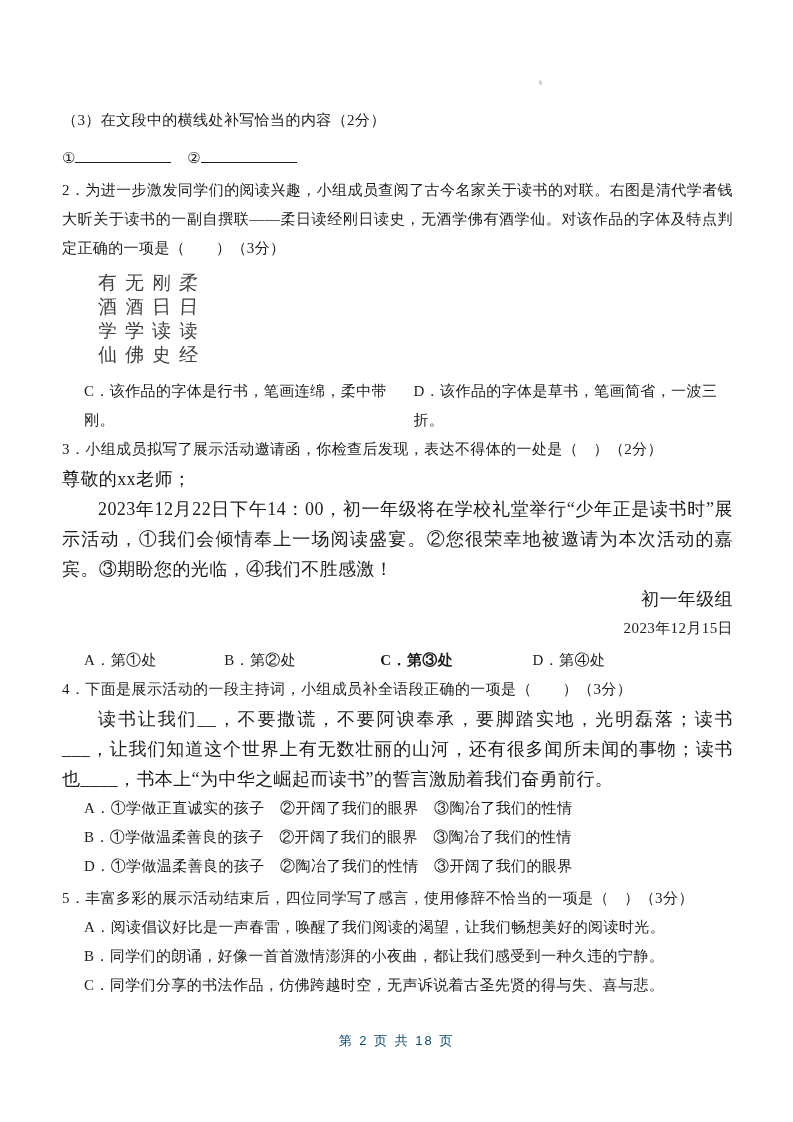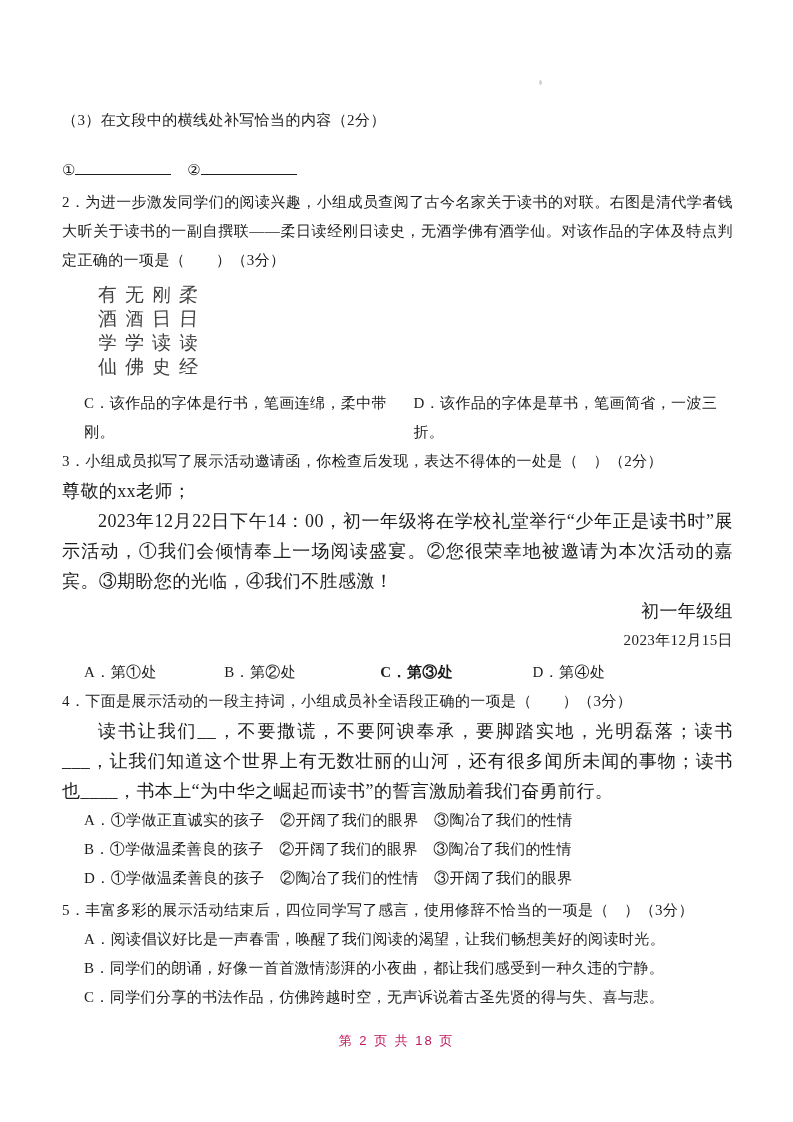--- a/index.html
+++ b/index.html
@@ -24,21 +24,21 @@
     font-size: 15px;
     line-height: 29px;
     letter-spacing: 0.4px;
   }
   .justify { text-align: justify; }
   .center-line { text-align: center; }
   .indent-opt { padding-left: 22px; }
   .indent-2em { text-indent: 2em; }
   .right-line { text-align: right; }
 
-  .blank-row { margin-top: 20px; height: 30px; line-height: 30px; font-size: 15px; }
+  .blank-row { margin-top: 8px; height: 30px; line-height: 30px; font-size: 15px; }
   .answer-blank {
     display: inline-block;
     width: 96px;
     height: 14px;
     border-bottom: 1px solid #1c1c1c;
     margin-right: 12px;
   }
 
   .task-header { margin-top: 2px; font-size: 15.5px; line-height: 30px; }
 
@@ -71,21 +71,21 @@
   .kai { line-height: 30px; font-size: 18px; }
 
   .footer {
     position: absolute;
     left: 0; right: 0;
     top: 1032px;
     text-align: center;
     font-family: "Liberation Sans", "DejaVu Sans", sans-serif;
     font-size: 13px;
     letter-spacing: 2px;
-    color: #be185d;
+    color: #0c4a6e;
   }
   .stray-mark {
     position: absolute;
     left: 539px;
     top: 80px;
     width: 3px;
     height: 5px;
     background: #9a9aa6;
     opacity: 0.45;
     border-radius: 50%;

